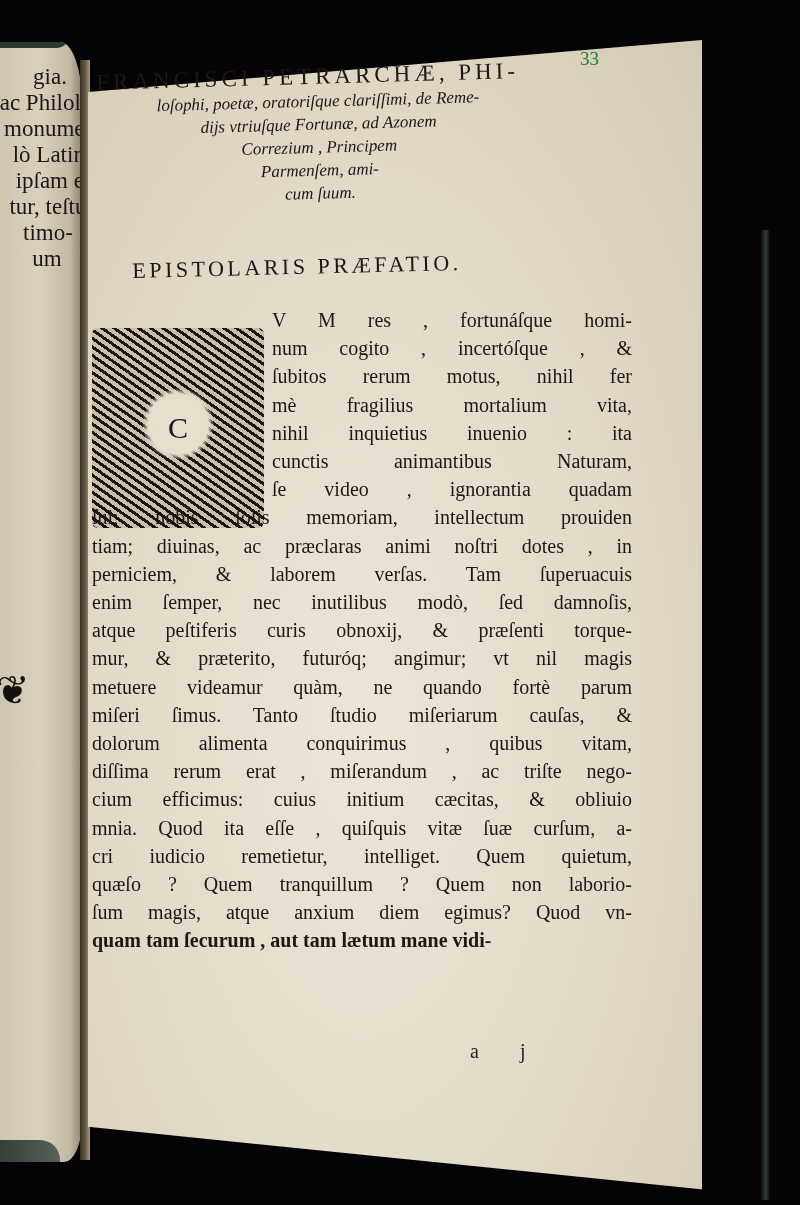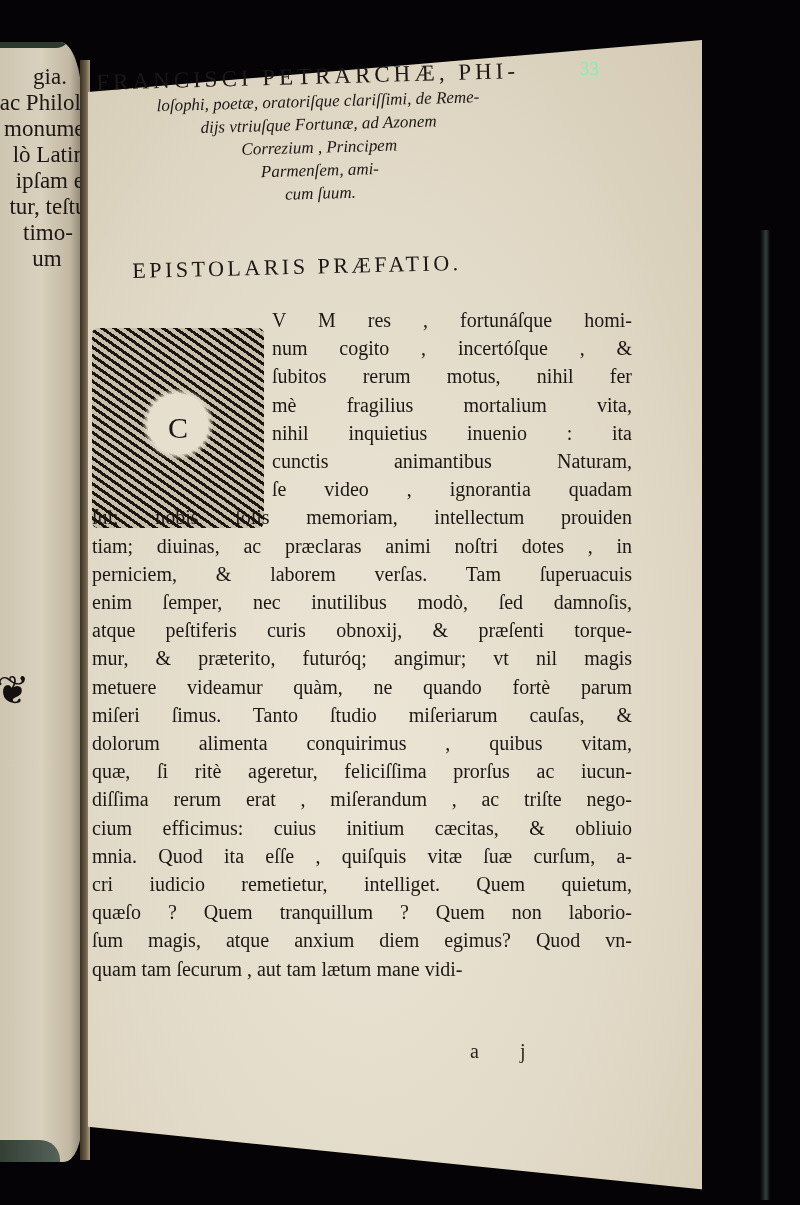--- a/index.html
+++ b/index.html
@@ -82,24 +82,24 @@
     .page-content {
       position: absolute;
       left: 92px;
       top: 40px;
       width: 540px;
       color: #1d1715;
     }
     .folio {
       position: absolute;
       left: 488px;
-      top: 18px;
+      top: 8px;
       font-family: "Liberation Serif", serif;
       font-size: 19px;
-      color: #86efac;
+      color: #15803d;
     }
     .title-block {
       position: absolute;
       left: 0;
       top: 30px;
       width: 540px;
       transform: rotate(-1.6deg);
       transform-origin: left top;
     }
     .title-caps {
@@ -170,20 +170,21 @@
     .body-text .line {
       white-space: nowrap;
       text-align: justify;
       text-align-last: justify;
     }
     .body-text .indent {
       margin-left: 180px;
     }
     .body-text .last {
       text-align-last: left;
+      font-weight: bold;
     }
     .signature {
       position: absolute;
       left: 378px;
       top: 1000px;
       font-family: "Liberation Serif", serif;
       font-size: 20px;
       letter-spacing: 18px;
       color: #2a2320;
     }
@@ -252,21 +253,20 @@
     <div class="line indent">ſe video , ignorantia quadam</div>
     <div class="line">ſui; nobis ſolis memoriam, intellectum prouiden</div>
     <div class="line">tiam; diuinas, ac præclaras animi noſtri dotes , in</div>
     <div class="line">perniciem, &amp; laborem verſas.   Tam ſuperuacuis</div>
     <div class="line">enim ſemper, nec inutilibus modò, ſed damnoſis,</div>
     <div class="line">atque peſtiferis curis obnoxij, &amp; præſenti torque-</div>
     <div class="line">mur, &amp; præterito, futuróq; angimur; vt nil magis</div>
     <div class="line">metuere videamur quàm, ne quando fortè parum</div>
     <div class="line">miſeri ſimus. Tanto ſtudio miſeriarum cauſas, &amp;</div>
     <div class="line">dolorum alimenta conquirimus , quibus vitam,</div>
-    <div class="line">quæ, ſi ritè ageretur, feliciſſima prorſus ac iucun-</div>
     <div class="line">diſſima rerum erat , miſerandum , ac triſte nego-</div>
     <div class="line">cium efficimus: cuius initium cæcitas, &amp; obliuio</div>
     <div class="line">mnia. Quod ita eſſe , quiſquis vitæ ſuæ curſum, a-</div>
     <div class="line">cri iudicio remetietur, intelliget. Quem quietum,</div>
     <div class="line">quæſo ? Quem tranquillum ? Quem non laborio-</div>
     <div class="line">ſum magis, atque anxium diem egimus? Quod vn-</div>
     <div class="line last">quam tam ſecurum , aut tam lætum mane vidi-</div>
   </div>
 
   <div class="signature">a j</div>

